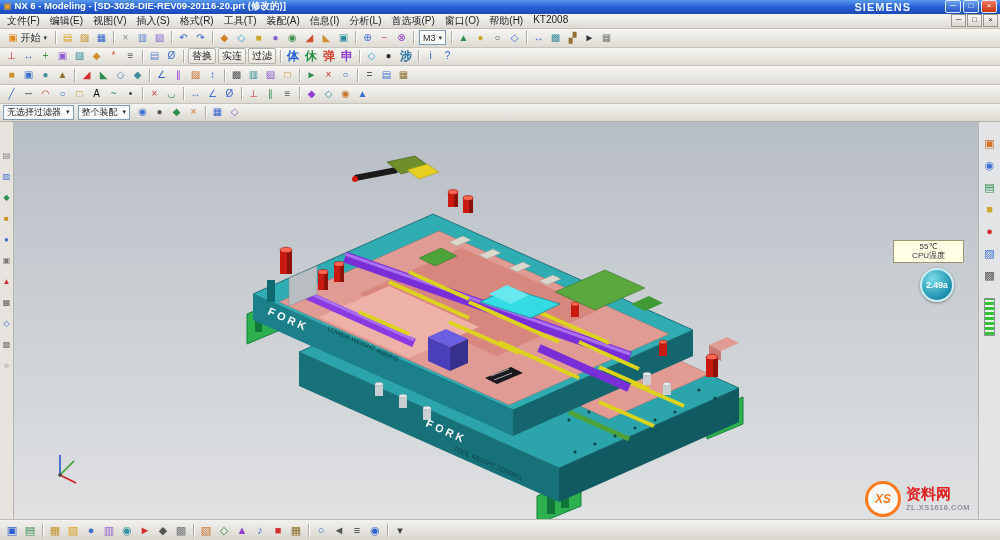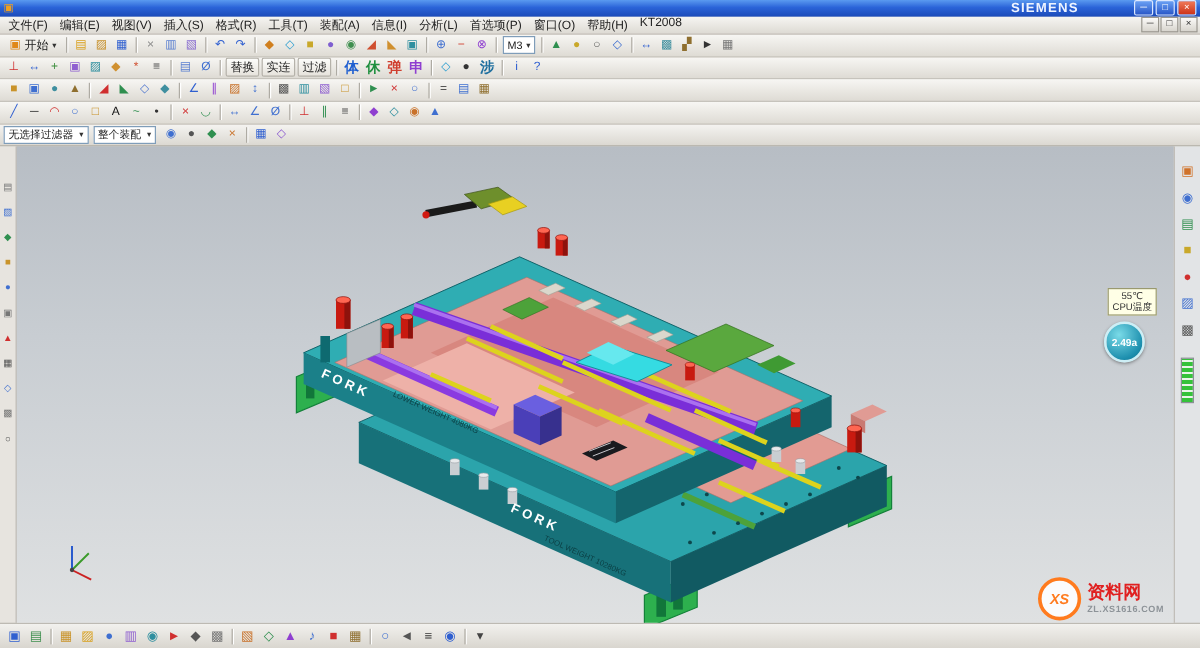--- a/index.html
+++ b/index.html
@@ -5,21 +5,21 @@
   html,body{margin:0;padding:0;}
   body{width:1000px;height:540px;overflow:hidden;background:#d4d0c8;
        font-family:"Liberation Sans","DejaVu Sans",sans-serif;font-size:11px;color:#222;}
   .win{width:1000px;height:540px;display:flex;flex-direction:column;box-sizing:border-box;}
 
   
   .titlebar{height:14px;display:flex;align-items:center;padding:0 3px;
     background:linear-gradient(180deg,#5a9af0 0%,#2a63d8 45%,#1b4ab8 100%);color:#fff;}
   .app-icon{font-size:9px;color:#f0a020;margin-right:3px;line-height:1;}
   .title-text{font-size:9.5px;font-weight:bold;white-space:nowrap;overflow:hidden;}
-  .brand{margin-left:auto;margin-right:44px;font-size:11px;font-weight:bold;letter-spacing:1px;color:#eef4ff;}
+  .brand{margin-left:auto;margin-right:32px;font-size:11px;font-weight:bold;letter-spacing:1px;color:#eef4ff;}
   .wbtn{width:14px;height:11px;margin-left:2px;border:1px solid #dce8ff;border-radius:2px;
     background:linear-gradient(#6aa0f4,#2a58c8);color:#fff;font-size:8px;line-height:9px;text-align:center;}
   .wbtn.close{background:linear-gradient(#f07a5a,#cc3318);}
 
   
   .menubar{height:14px;display:flex;align-items:center;background:linear-gradient(#f6f5f2,#dddad3);
     border-bottom:1px solid #c2bfb8;padding:0 2px;}
   .mitem{padding:0 5px;font-size:10px;white-space:nowrap;}
   .mdi{margin-left:auto;display:flex;}
   .mbtn{width:13px;height:11px;margin-left:1px;border:1px solid #9a978f;background:linear-gradient(#fbfaf8,#d8d5ce);
@@ -57,21 +57,21 @@
   .rstrip .ticon{width:16px;height:15px;} .rstrip .gl{font-size:11px;}
   .gauge{width:9px;height:36px;border:1px solid #8a8f94;margin-top:8px;
     background:repeating-linear-gradient(0deg,#35c23a 0 3px,#e9f5e9 3px 5px);}
 
   .viewport{flex:1;position:relative;overflow:hidden;
     background:linear-gradient(180deg,#b7bdc4 0%,#c8cdd2 40%,#dfe1e2 100%);}
   .model{position:absolute;left:225px;top:30px;width:535px;height:375px;}
   .triad{position:absolute;left:26px;bottom:26px;width:40px;height:44px;}
 
   .cpu-tip{position:absolute;top:118px;right:14px;background:#ffffe6;border:1px solid #99996f;
-    font-size:8px;line-height:1.2;padding:1px 3px;color:#333;text-align:center;z-index:4;}
+    font-size:8px;line-height:1.2;padding:1px 18px;color:#333;text-align:center;z-index:4;}
   .cpu-badge{position:absolute;top:146px;right:24px;width:30px;height:30px;border-radius:50%;
     background:radial-gradient(circle at 35% 30%,#7adbe8,#1d8fae 70%,#0f6b85);border:2px solid #cdeef5;
     color:#fff;font-size:8.5px;font-weight:bold;display:flex;align-items:center;justify-content:center;
     box-shadow:0 1px 3px rgba(0,0,0,.4);z-index:4;}
 
   .watermark{position:absolute;right:8px;bottom:2px;display:flex;align-items:center;gap:5px;z-index:5;}
   .wm-logo{width:30px;height:30px;border-radius:50%;border:3px solid #ff7b1e;background:rgba(255,255,255,.88);
     color:#ff7b1e;font-weight:bold;font-style:italic;font-size:12px;display:flex;align-items:center;justify-content:center;}
   .wm-site{color:#e02020;font-weight:bold;font-size:15px;line-height:1;}
   .wm-url{color:#8d9398;font-size:7.5px;letter-spacing:.5px;margin-top:2px;font-weight:bold;}
@@ -81,20 +81,21 @@
     border-top:1px solid #bdbab3;padding-left:3px;}
   .bbar .ticon{width:18px;height:16px;} .bbar .gl{font-size:11px;}
 </style>
 </head>
 <body>
 
 <div class="win">
 
   <div class="titlebar">
     <span class="app-icon">▣</span>
+    <span class="title-text">NX 6 - Modeling - [SD-3028-DIE-REV09-20116-20.prt (修改的)]</span>
     <span class="brand">SIEMENS</span>
     <span class="wbtn">─</span>
     <span class="wbtn">□</span>
     <span class="wbtn close">×</span>
   </div>
 
   <div class="menubar">
     <span style="display:flex">
         <span class="mitem">文件(F)</span>
         <span class="mitem">编辑(E)</span>

